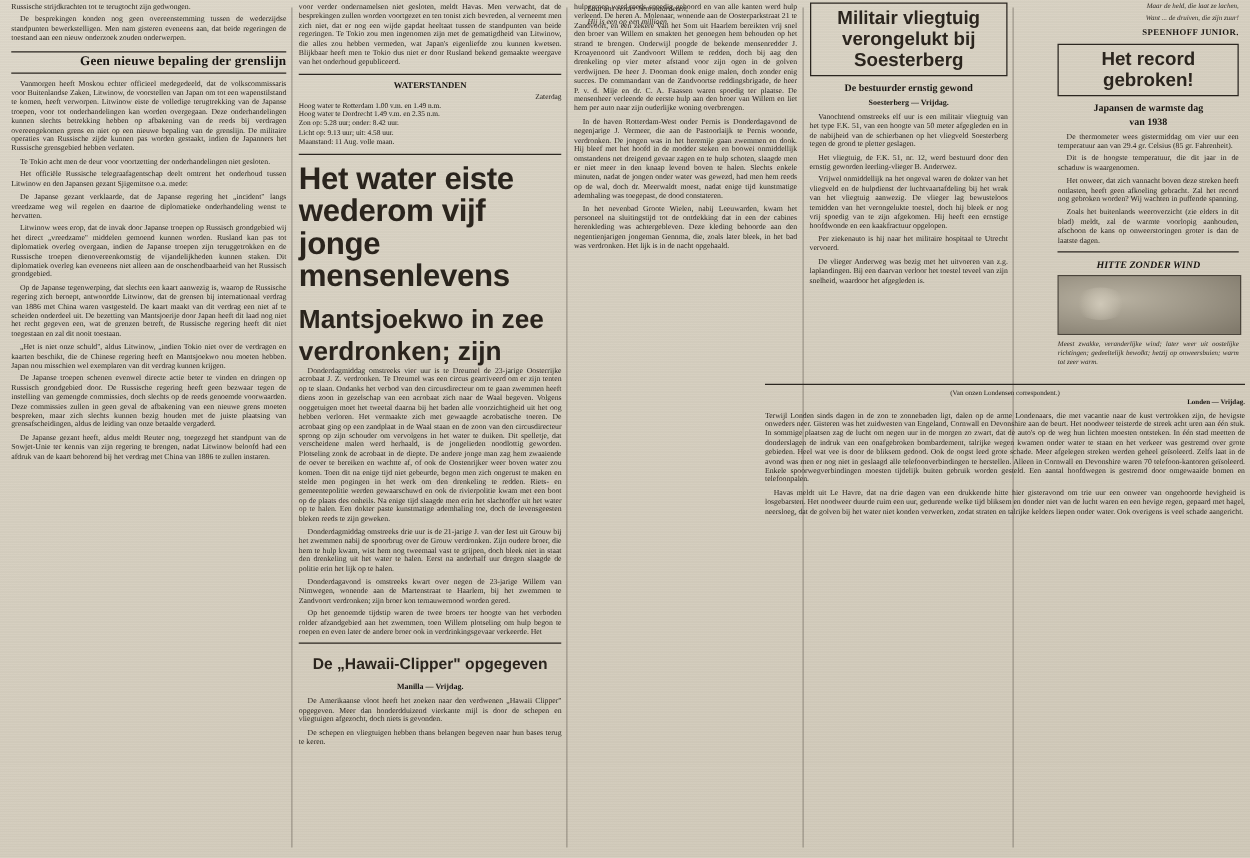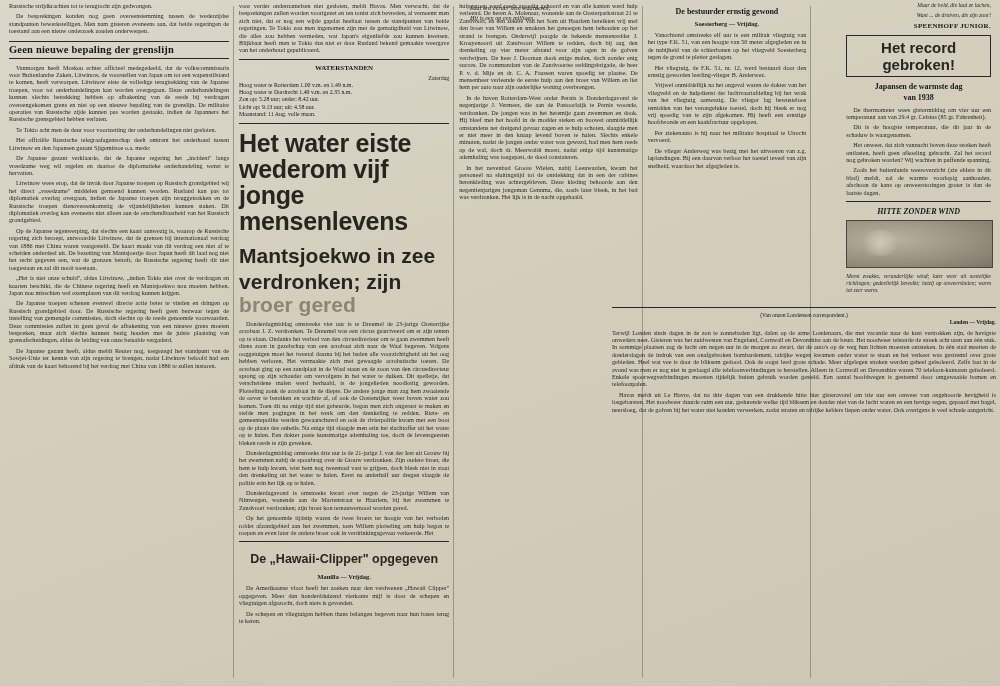--- a/index.html
+++ b/index.html
@@ -55,21 +55,21 @@
     hyphens:auto;
     color:#241f19;
   }
   .indent{text-indent:7px;}
 
   h1,h2,h3,h4{margin:0;font-weight:normal;}
 
   .hdr-box{
     border-top:1px solid #2b2620;
     border-bottom:1px solid #2b2620;
-    text-align:left;
+    text-align:right;
     padding:2px 0 3px 0;
     margin:6px 0 5px 0;
   }
   .hdr-box .t{
     font-size:10.5px;
     font-weight:bold;
     letter-spacing:.2px;
   }
   .subhead{
     font-size:8px;
@@ -219,21 +219,20 @@
           <div>Zon op: 5.28 uur; onder: 8.42 uur.</div>
           <div>Licht op: 9.13 uur; uit: 4.58 uur.</div>
           <div>Maanstand: 11 Aug. volle maan.</div>
         </div>
         <div class="sep-line"></div>
 
         <h1 class="mainhead">Het water eiste wederom vijf jonge mensenlevens</h1>
 
         <h2 class="mainhead2">Mantsjoekwo in zee</h2>
         <h2 class="mainhead2" style="margin:0;">verdronken; zijn</h2>
-        <h2 class="mainhead2 fadedword" style="margin:0 0 4px 0;">broer gered</h2>
 
         <p class="indent">Donderdagmiddag omstreeks vier uur is te Dreumel de 23-jarige Oosterrijke acrobaat J. Z. verdronken. Te Dreumel was een circus gearriveerd om er zijn tenten op te slaan. Ondanks het verbod van den circusdirecteur om te gaan zwemmen heeft diens zoon in gezelschap van een acrobaat zich naar de Waal begeven. Volgens ooggetuigen moet het tweetal daarna bij het baden alle voorzichtigheid uit het oog hebben verloren. Het vermaakte zich met gewaagde acrobatische toeren. De acrobaat ging op een zandplaat in de Waal staan en de zoon van den circusdirecteur sprong op zijn schouder om vervolgens in het water te duiken. Dit spelletje, dat verscheidene malen werd herhaald, is de jongelieden noodlottig geworden. Plotseling zonk de acrobaat in de diepte. De andere jonge man zag hem zwaaiende de oever te bereiken en wachtte af, of ook de Oostenrijker weer boven water zou komen. Toen dit na enige tijd niet gebeurde, begon men zich ongerust te maken en stelde men pogingen in het werk om den drenkeling te redden. Riets- en gemeentepolitie werden gewaarschuwd en ook de rivierpolitie kwam met een boot op de plaats des onheils. Na enige tijd slaagde men erin het slachtoffer uit het water op te halen. Een dokter paste kunstmatige ademhaling toe, doch de levensgeesten bleken reeds te zijn geweken.</p>
         <p class="indent">Donderdagmiddag omstreeks drie uur is de 21-jarige J. van der Iest uit Grouw bij het zwemmen nabij de spoorbrug over de Grouw verdronken. Zijn oudere broer, die hem te hulp kwam, wist hem nog tweemaal vast te grijpen, doch bleek niet in staat den drenkeling uit het water te halen. Eerst na anderhalf uur dregen slaagde de politie erin het lijk op te halen.</p>
         <p class="indent">Donderdagavond is omstreeks kwart over negen de 23-jarige Willem van Nimwegen, wonende aan de Martenstraat te Haarlem, bij het zwemmen te Zandvoort verdronken; zijn broer kon ternauwernood worden gered.</p>
         <p class="indent">Op het genoemde tijdstip waren de twee broers ter hoogte van het verboden rolder afzandgebied aan het zwemmen, toen Willem plotseling om hulp begon te roepen en even later de andere broer ook in verdrinkingsgevaar verkeerde. Het</p>
 
         <div class="sep-line"></div>
         <h3 class="box-head" style="border:none;padding:0;">
           <span class="bt small">De „Hawaii-Clipper" opgegeven</span>
         </h3>
@@ -248,20 +247,25 @@
       <div class="col-inner">
         <p>hulpgeroep werd reeds spoedig gehoord en van alle kanten werd hulp verleend. De heren A. Molenaar, wonende aan de Oosterparkstraat 21 te Zandvoort, en een zekere Van het Som uit Haarlem bereikten vrij snel den broer van Willem en smakten het genoegen hem behouden op het strand te brengen. Onderwijl poogde de bekende mensenredder J. Kroayenoord uit Zandvoort Willem te redden, doch bij aag den drenkeling op vier meter afstand voor zijn ogen in de golven verdwijnen. De heer J. Doornan dook enige malen, doch zonder enig succes. De commandant van de Zandvoortse reddingsbrigade, de heer P. v. d. Mije en dr. C. A. Faassen waren spoedig ter plaatse. De mensenheer verleende de eerste hulp aan den broer van Willem en liet hem per auto naar zijn ouderlijke woning overbrengen.</p>
         <p class="indent">In de haven Rotterdam-West onder Pernis is Donderdagavond de negenjarige J. Vermeer, die aan de Pastoorlaijk te Pernis woonde, verdronken. De jongen was in het heremije gaan zwemmen en dook. Hij bleef met het hoofd in de modder steken en boowei onmiddellijk omstandens net dreigend gevaar zagen en te hulp schoten, slaagde men er niet meer in den knaap levend boven te halen. Slechts enkele minuten, nadat de jongen onder water was gewezd, had men hem reeds op de wal, doch dr. Meerwaldt moest, nadat enige tijd kunstmatige ademhaling was toegepast, de dood constateren.</p>
         <p class="indent">In het nevenbad Groote Wielen, nabij Leeuwarden, kwam het personeel na sluitingstijd tot de ontdekking dat in een der cabines herenkleding was achtergebleven. Deze kleding behoorde aan den negentienjarigen jongeman Gennma, die, zoals later bleek, in het bad was verdronken. Het lijk is in de nacht opgehaald.</p>
       </div>
       <div class="rule" style="right:0;"></div>
     </div>
 
     <div class="col c4">
       <div class="col-inner">
+        <div class="box-head">
+          <div class="bt">Militair vliegtuig</div>
+          <div class="bt">verongelukt bij</div>
+          <div class="bt">Soesterberg</div>
+        </div>
         <div class="subhead">De bestuurder ernstig gewond</div>
         <div class="dateline">Soesterberg — Vrijdag.</div>
         <p class="indent">Vanochtend omstreeks elf uur is een militair vliegtuig van het type F.K. 51, van een hoogte van 50 meter afgegleden en in de nabijheid van de schierbanen op het vliegveld Soesterberg tegen de grond te pletter geslagen.</p>
         <p class="indent">Het vliegtuig, de F.K. 51, nr. 12, werd bestuurd door den ernstig geworden leerling-vlieger B. Anderwez.</p>
         <p class="indent">Vrijwel onmiddellijk na het ongeval waren de dokter van het vliegveld en de hulpdienst der luchtvaartafdeling bij het wrak van het vliegtuig aanwezig. De vlieger lag bewusteloos temidden van het verongelukte toestel, doch hij bleek er nog vrij spoedig van te zijn afgekomen. Hij heeft een ernstige hoofdwonde en een kaakfractuur opgelopen.</p>
         <p class="indent">Per ziekenauto is hij naar het militaire hospitaal te Utrecht vervoerd.</p>
         <p class="indent">De vlieger Anderweg was bezig met het uitvoeren van z.g. laplandingen. Bij een daarvan verloor het toestel teveel van zijn snelheid, waardoor het afgegleden is.</p>
       </div>
       <div class="rule" style="right:0;"></div>
     </div>

